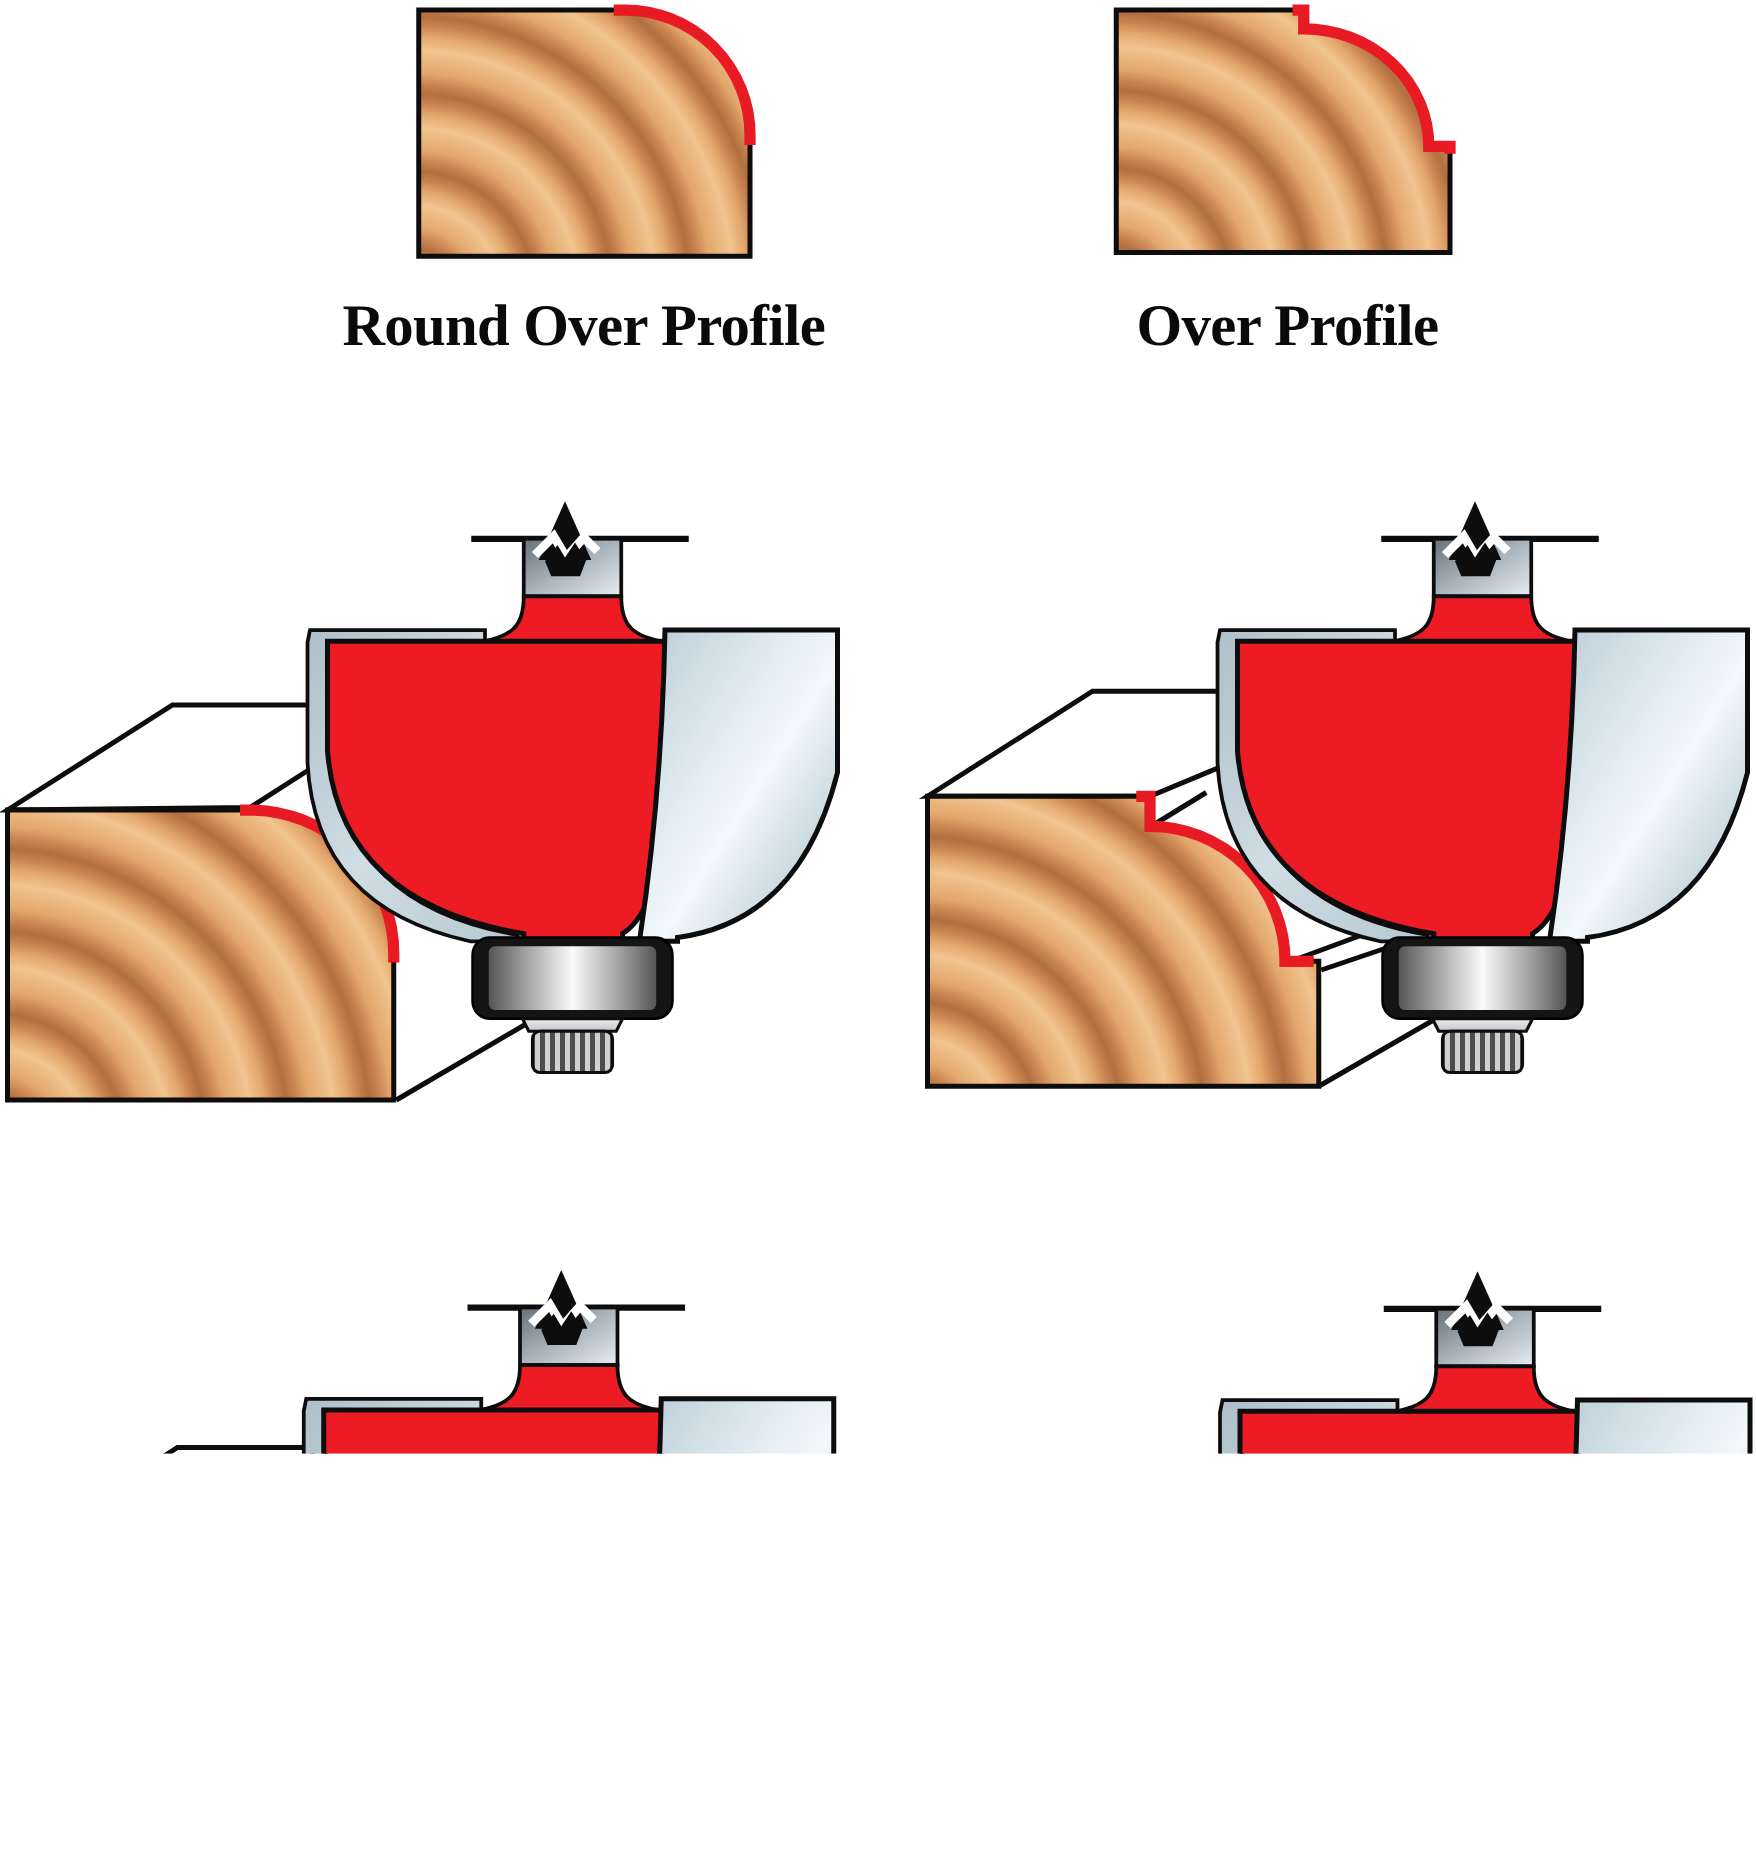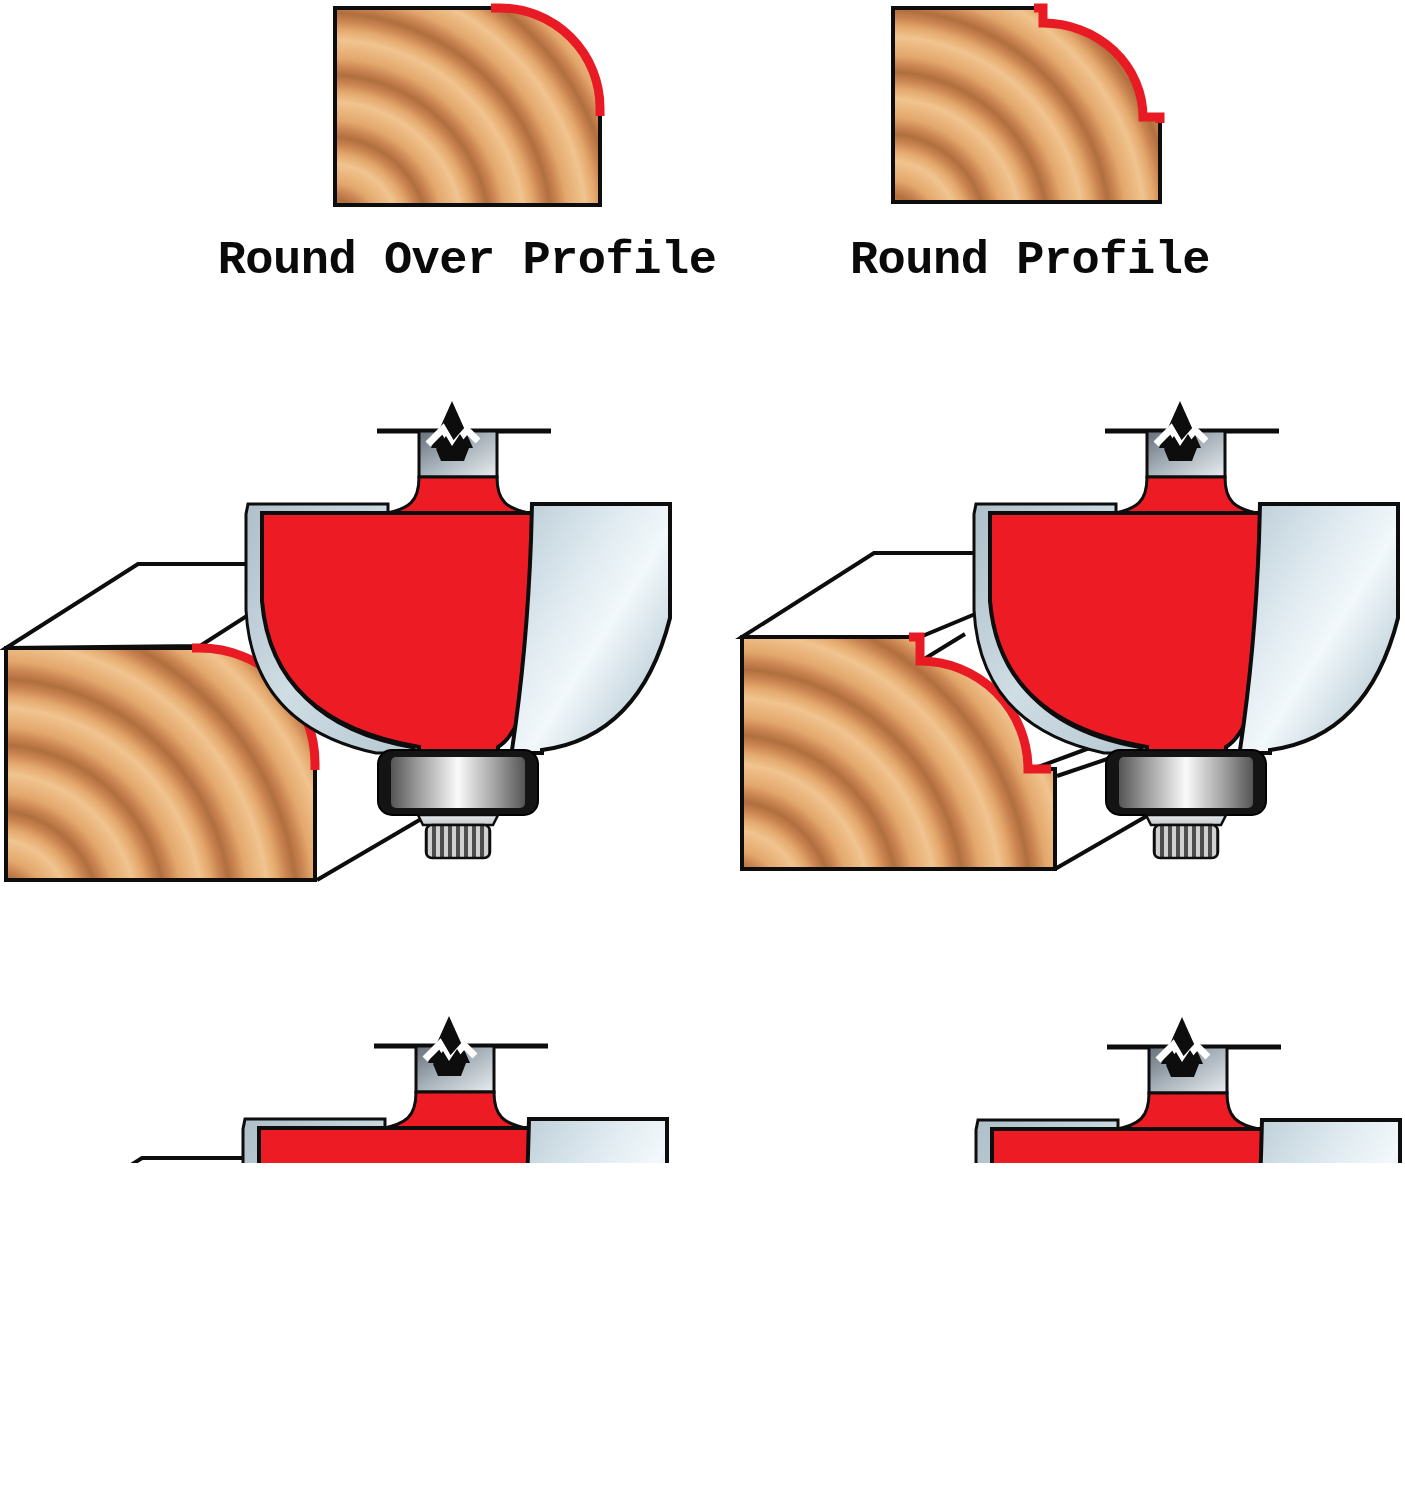--- a/index.html
+++ b/index.html
@@ -1,20 +1,20 @@
 <!DOCTYPE html>
 <html><head>
 <meta charset="utf-8">
 <style>
   html,body{margin:0;padding:0;background:#ffffff;}
   .canvas{
     position:relative;
     width:1405px;height:1163px;
     background:#ffffff;
-    font-family:Liberation Mono, monospace;
+    font-family:Liberation Serif, serif;
     overflow:hidden;
   }
   .canvas svg{position:absolute;left:0;top:0;}
   .profile-label{
     position:absolute;
     transform:translateX(-50%);
     font-weight:bold;
     font-size:47px;
     letter-spacing:-0.5px;
     color:#0a0a0a;
@@ -198,15 +198,15 @@
     <line x1="1045" y1="1384" x2="1102" y2="1352" stroke="#0d0d0d" stroke-width="4"></line>
     <line x1="1070" y1="1391" x2="1132" y2="1367" stroke="#0d0d0d" stroke-width="4"></line>
     <line x1="1070" y1="1487" x2="1166" y2="1431" stroke="#0d0d0d" stroke-width="4"></line>
     <path d="M752,1252 L915,1252 A128,134 0 0 1 1043,1386 L1070,1386 L1070,1487 L752,1487 Z" fill="url(#woodBR)" stroke="#0d0d0d" stroke-width="4"></path>
     <path d="M904,1252 L915,1252 A128,134 0 0 1 1043,1386 L1064,1386" fill="none" stroke="#e81b24" stroke-width="9"></path>
     <use href="#router-bit" transform="translate(730,616)"></use>
   </g>
 </svg>
 
 <div class="profile-label" style="left:467px; top:234px;">Round Over Profile</div>
-<div class="profile-label" style="left:1030px; top:234px;">Round Profile</div>
+<div class="profile-label" style="left:1030px; top:234px;">Over Profile</div>
 
 </div>
 
 </body></html>

